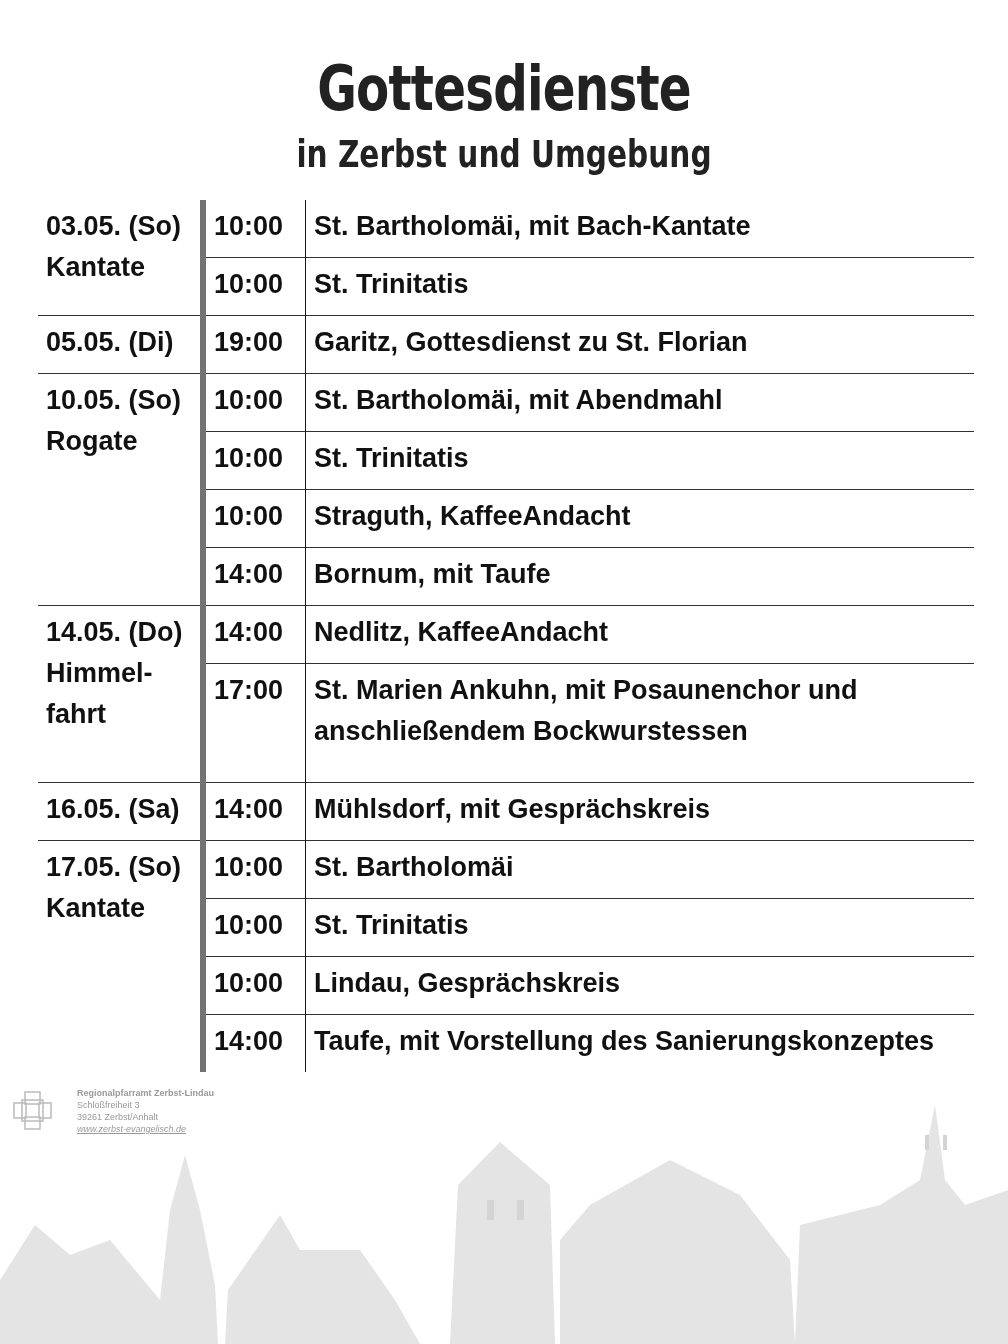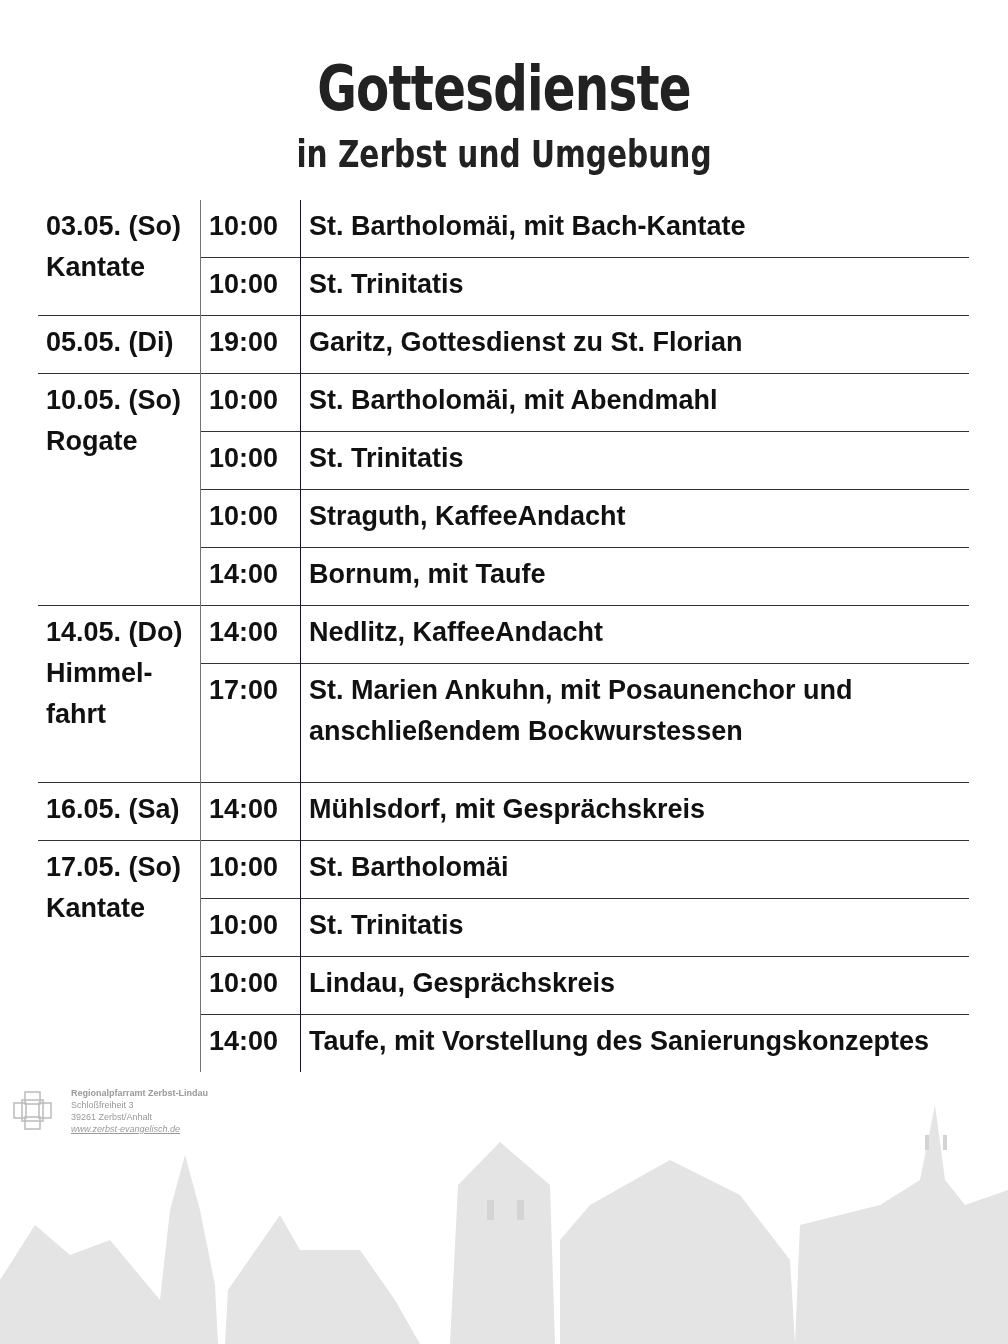--- a/index.html
+++ b/index.html
@@ -2,28 +2,28 @@
 <html><head>
 <meta charset="utf-8">
 <style>
   html, body { margin:0; padding:0; }
   body { width:1008px; height:1344px; background:#ffffff; position:relative; overflow:hidden; font-family:"Liberation Sans", "DejaVu Sans", sans-serif; color:#111; }
   .title { position:absolute; top:52px; left:0; width:1008px; text-align:center; font-family:"DejaVu Sans", sans-serif; font-weight:bold; font-size:62px; color:#222; letter-spacing:-1px; transform:scaleX(0.78); transform-origin:center; }
   .subtitle { position:absolute; top:133px; left:0; width:1008px; text-align:center; font-family:"DejaVu Sans", sans-serif; font-weight:bold; font-size:37px; color:#222; transform:scaleX(0.8); transform-origin:center; }
   table.sched { position:absolute; top:200px; left:38px; border-collapse:collapse; font-weight:bold; font-size:27px; }
   table.sched td { vertical-align:top; padding:6px 8px 0 8px; line-height:41px; }
   .c-date { width:146px; }
-  .c-time { width:83px; border-left:1px solid #737373; }
+  .c-time { width:83px; border-left:6px solid #737373; }
   .c-desc { width:652px; border-left:1px solid #0f172a; }
   tr.row td { height:51px;margin-left:48px; }
   tr.sep-top td.c-date, tr.sep-top td.c-time, tr.sep-top td.c-desc { border-top:1px solid #333; }
   tr.sub-sep td.c-time, tr.sub-sep td.c-desc { border-top:1px solid #333; }
   tr.tall td { height:112px; }
   .footer-logo { position:absolute; top:1088px; left:10px; width:45px; height:45px; }
-  .footer-text { position:absolute; top:1087px; left:71px; font-size:9px; line-height:12px; color:#999; }
+  .footer-text { position:absolute; top:1087px; left:77px; font-size:9px; line-height:12px; color:#999; }
   .footer-text div:first-child { font-weight:bold; }
   .footer-text .url { font-style:italic;text-decoration:underline; }
   .skyline { position:absolute; left:0; top:1090px; width:1008px; height:254px; }
 </style>
 </head>
 <body>
 
 <div class="title">Gottesdienste</div>
 <div class="subtitle">in Zerbst und Umgebung</div>
 

